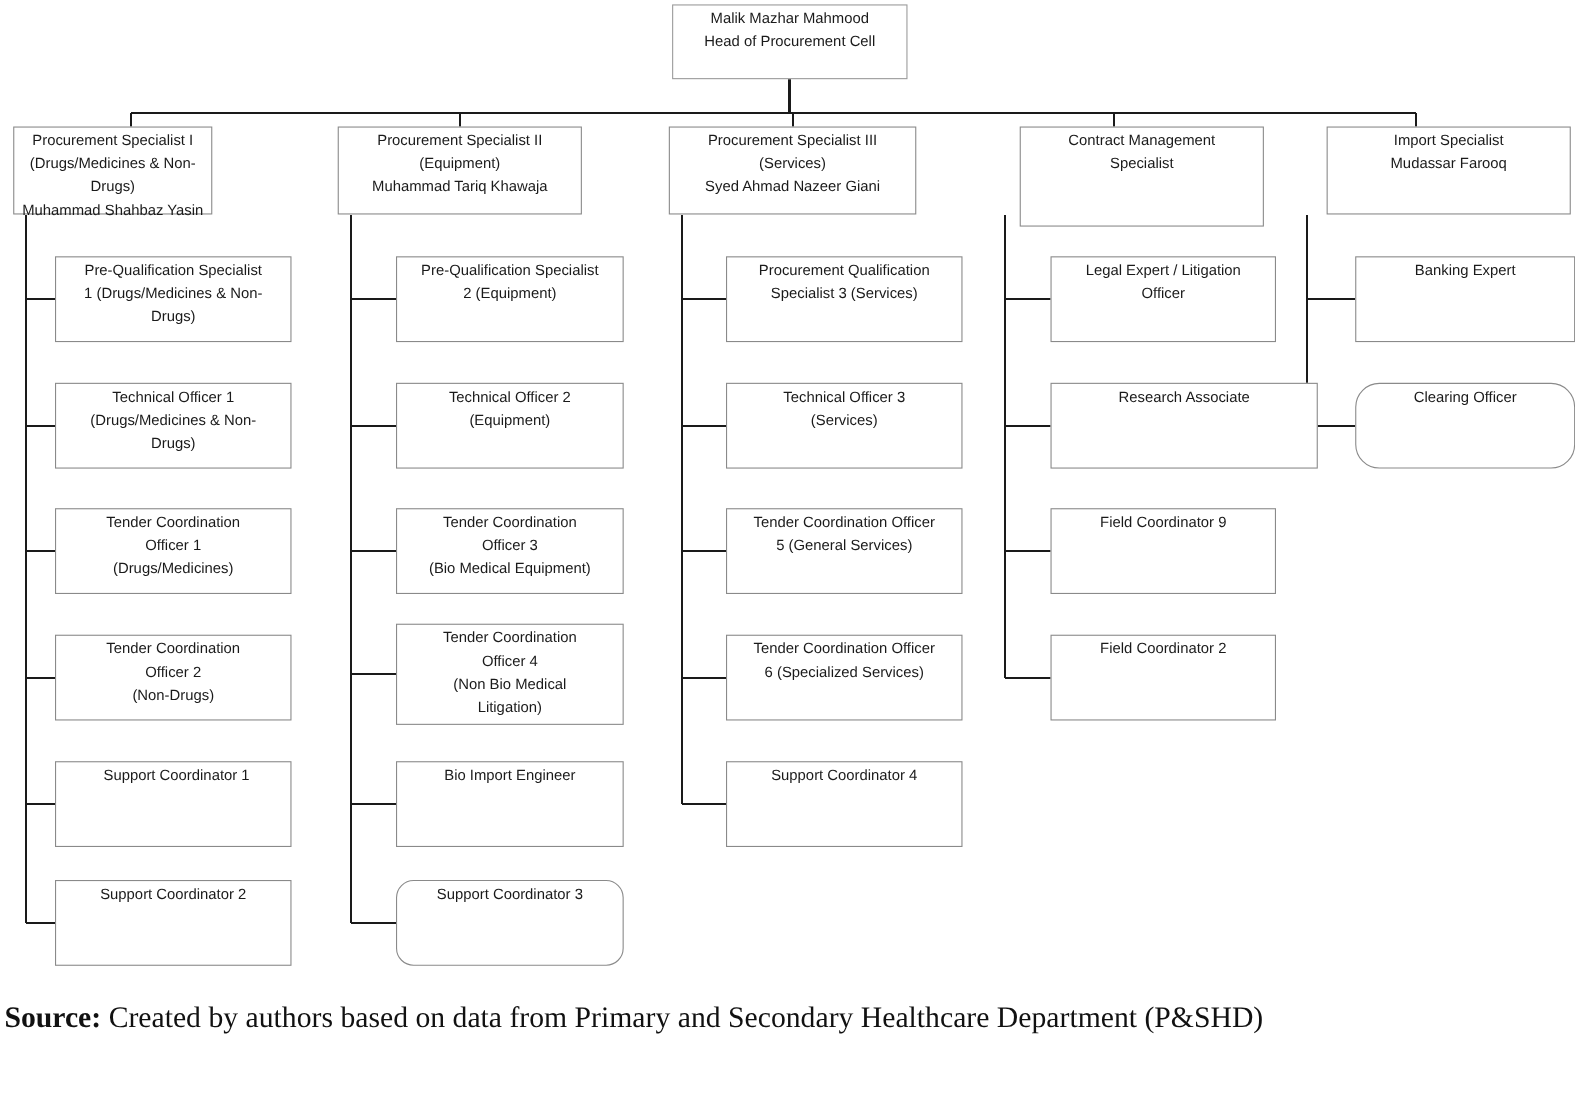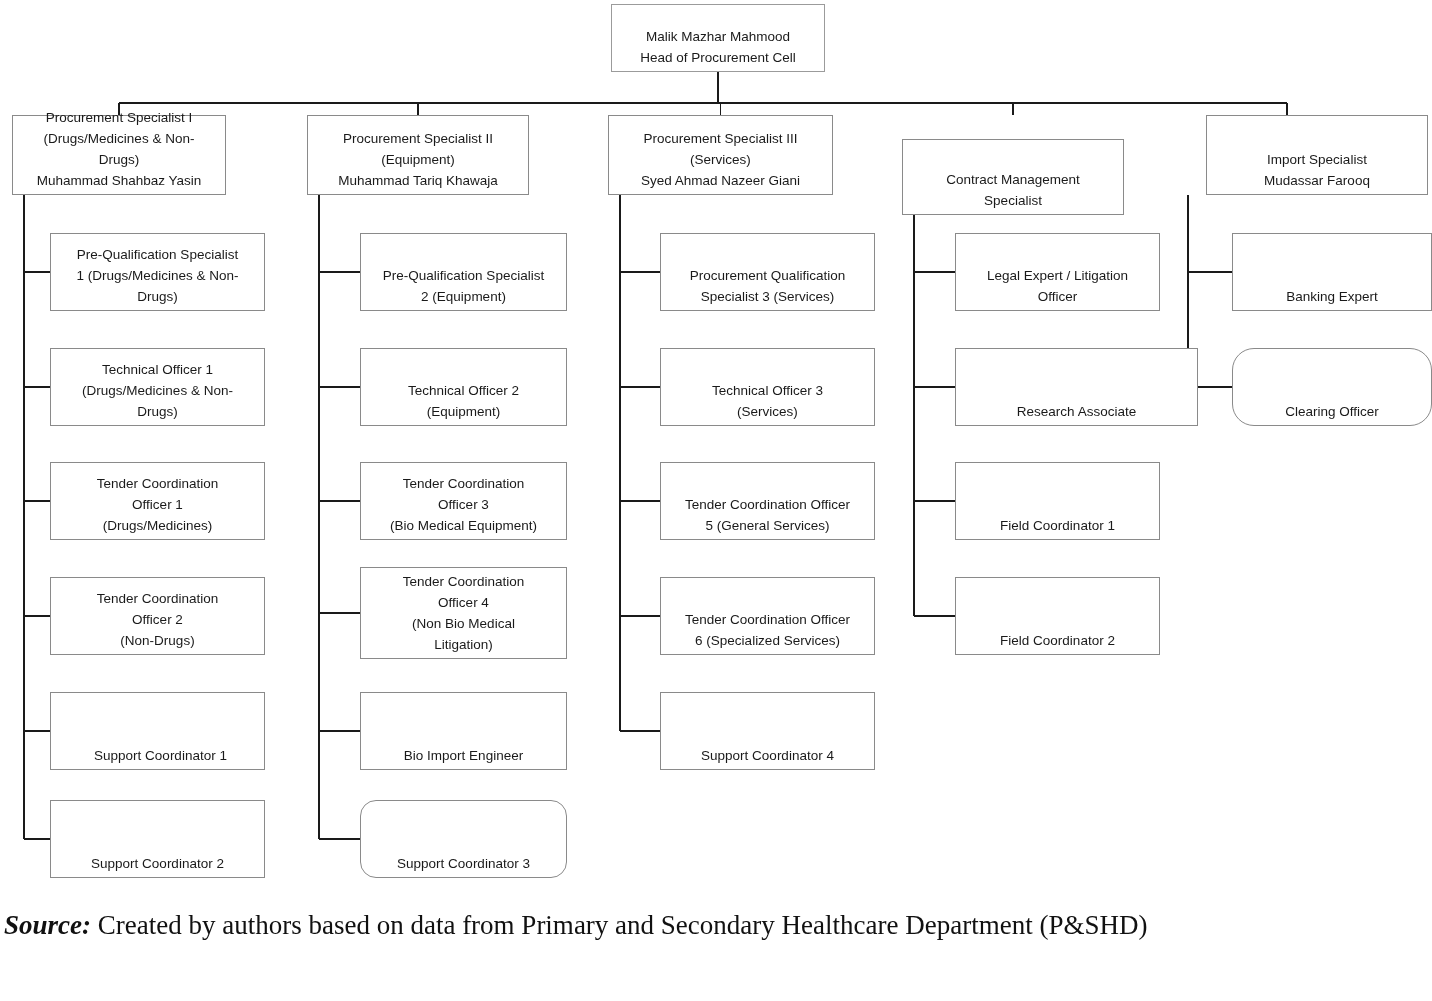--- a/index.html
+++ b/index.html
@@ -24,21 +24,21 @@
     height: 890px;
   }
   .node {
     position: absolute;
     box-sizing: border-box;
     background: #ffffff;
     border: 1px solid #8a8a8a;
     display: flex;
     flex-direction: column;
     align-items: center;
-    justify-content: flex-end;
+    justify-content: flex-start;
     text-align: center;
     color: #1a1a1a;
     font-family: "Liberation Sans", sans-serif;
     font-size: 13.5px;
     line-height: 1.55;
     padding: 2px 6px;
   }
   .node .line {
     display: block;
     white-space: nowrap;
@@ -57,21 +57,20 @@
     left: 4px;
     top: 908px;
     width: 1424px;
     font-family: "Liberation Serif", serif;
     font-size: 27px;
     line-height: 1.32;
     color: #111111;
   }
   .caption b {
     font-weight: bold;
-    font-style: italic;
   }
 </style>
 </head>
 <body>
 
 <div id="page">
 
   <svg id="chart-svg" viewBox="0 0 1432 890" xmlns="http://www.w3.org/2000/svg">
       <line x1="718" y1="72" x2="718" y2="103" stroke="#1a1a1a" stroke-width="2.4" shape-rendering="crispEdges"></line>
       <line x1="119" y1="103" x2="1287" y2="103" stroke="#1a1a1a" stroke-width="2" shape-rendering="crispEdges"></line>
@@ -108,21 +107,21 @@
       <line x1="1188" y1="195" x2="1188" y2="387" stroke="#1a1a1a" stroke-width="1.8" shape-rendering="crispEdges"></line>
       <line x1="1188" y1="272" x2="1232" y2="272" stroke="#1a1a1a" stroke-width="1.8" shape-rendering="crispEdges"></line>
       <line x1="1188" y1="387" x2="1232" y2="387" stroke="#1a1a1a" stroke-width="1.8" shape-rendering="crispEdges"></line>
     </svg>
 
   <div id="nodes-layer">
       <div class="node root" style="left: 611px; top: 4px; width: 214px; height: 68px;">
         <span class="line">Malik Mazhar Mahmood</span>
         <span class="line">Head of Procurement Cell</span>
       </div>
-      <div class="node lvl1" style="left: 12px; top: 115px; width: 214px; height: 80px;">
+      <div class="node lvl1" style="left: 12px; top: 115px; width: 181px; height: 80px;">
         <span class="line">Procurement Specialist I</span>
         <span class="line">(Drugs/Medicines &amp; Non-</span>
         <span class="line">Drugs)</span>
         <span class="line">Muhammad Shahbaz Yasin</span>
       </div>
       <div class="node lvl2" style="left: 50px; top: 233px; width: 215px; height: 78px;">
         <span class="line">Pre-Qualification Specialist</span>
         <span class="line">1 (Drugs/Medicines &amp; Non-</span>
         <span class="line">Drugs)</span>
       </div>
@@ -194,33 +193,33 @@
         <span class="line">Tender Coordination Officer</span>
         <span class="line">5 (General Services)</span>
       </div>
       <div class="node lvl2" style="left: 660px; top: 577px; width: 215px; height: 78px;">
         <span class="line">Tender Coordination Officer</span>
         <span class="line">6 (Specialized Services)</span>
       </div>
       <div class="node lvl2" style="left: 660px; top: 692px; width: 215px; height: 78px;">
         <span class="line">Support Coordinator 4</span>
       </div>
-      <div class="node lvl1" style="left: 902px; top: 115px; width: 222px; height: 76px; margin-top: 24px;">
+      <div class="node lvl1" style="left: 927px; top: 115px; width: 222px; height: 91px;">
         <span class="line">Contract Management</span>
         <span class="line">Specialist</span>
       </div>
       <div class="node lvl2" style="left: 955px; top: 233px; width: 205px; height: 78px;">
         <span class="line">Legal Expert / Litigation</span>
         <span class="line">Officer</span>
       </div>
       <div class="node lvl2" style="left: 955px; top: 348px; width: 243px; height: 78px;">
         <span class="line">Research Associate</span>
       </div>
       <div class="node lvl2" style="left: 955px; top: 462px; width: 205px; height: 78px;">
-        <span class="line">Field Coordinator 1</span>
+        <span class="line">Field Coordinator 9</span>
       </div>
       <div class="node lvl2" style="left: 955px; top: 577px; width: 205px; height: 78px;">
         <span class="line">Field Coordinator 2</span>
       </div>
       <div class="node lvl1" style="left: 1176px; top: 115px; width: 222px; height: 80px; margin-left: 30px;">
         <span class="line">Import Specialist</span>
         <span class="line">Mudassar Farooq</span>
       </div>
       <div class="node lvl2" style="left: 1232px; top: 233px; width: 200px; height: 78px;">
         <span class="line">Banking Expert</span>

